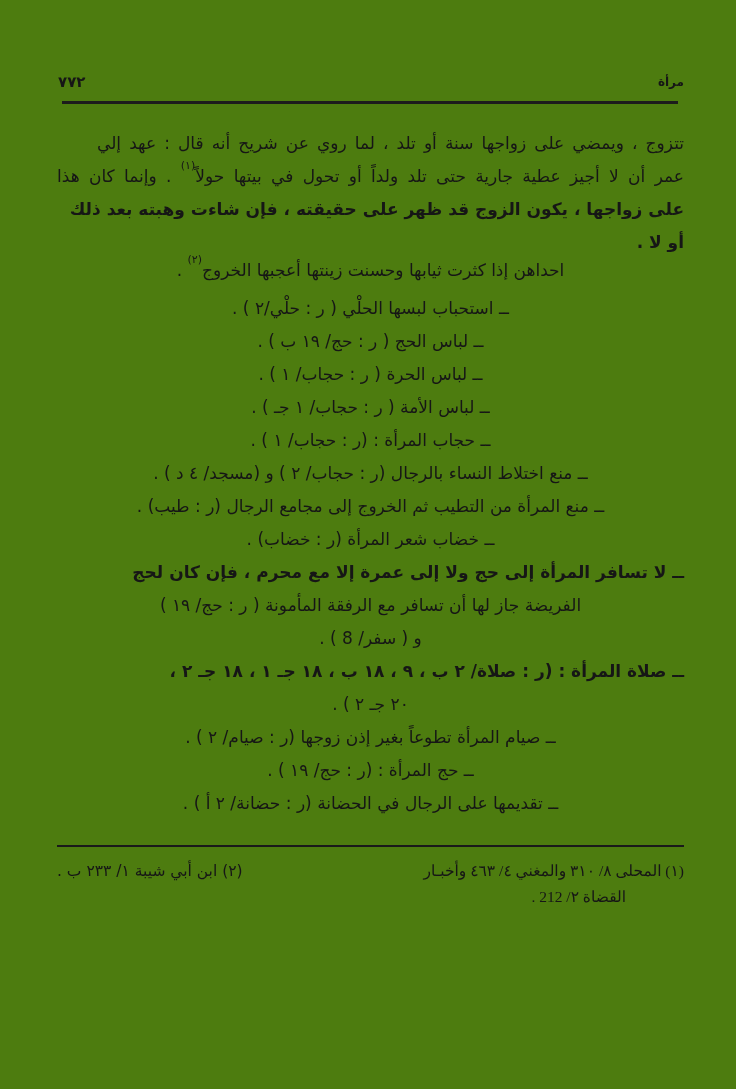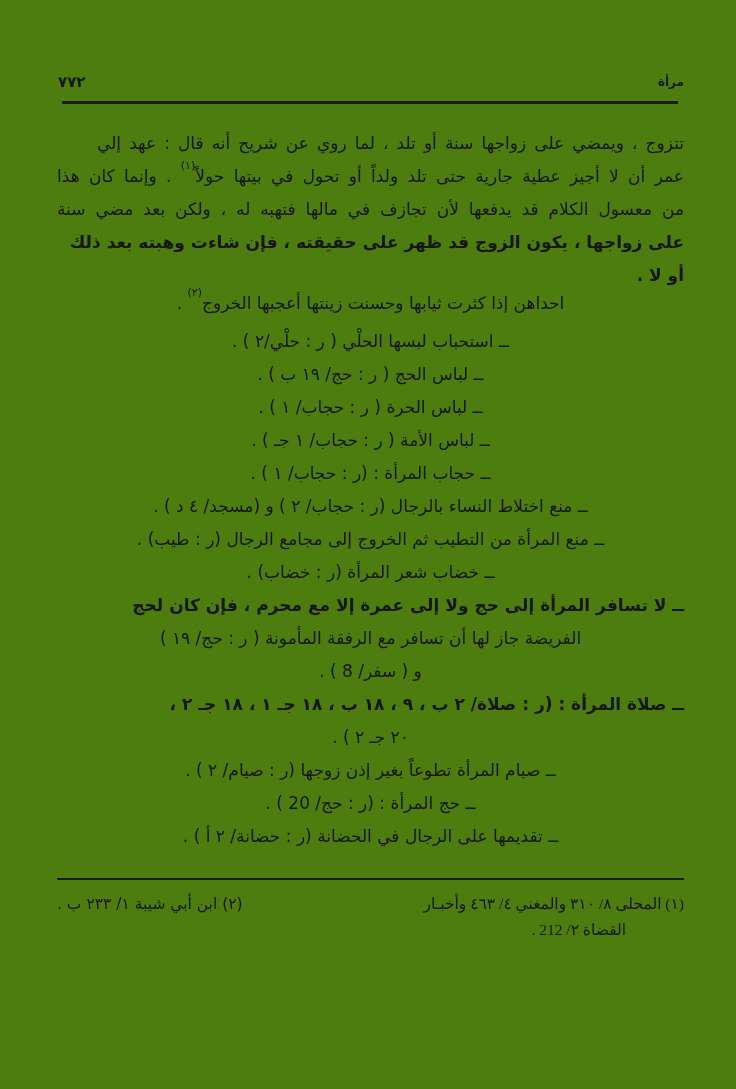--- a/index.html
+++ b/index.html
@@ -60,21 +60,20 @@
     <span class="num">٧٧٢</span>
     <span class="title">مرأة</span>
   </div>
   <div class="hdr-rule"></div>
 
   <div class="content">
 
     <div class="p1">
       <div class="ln jst ind-l">تتزوج ، ويمضي على زواجها سنة أو تلد ، لما روي عن شريح أنه قال : عهد إلي</div>
       <div class="ln jst"><span>عمر أن لا أجيز عطية جارية حتى تلد ولداً أو تحول في بيتها حولاً</span><sup class="fnref">(١)</sup><span> . وإنما كان هذا</span></div>
-      <div class="ln jst">من معسول الكلام قد يدفعها لأن تجازف في مالها فتهبه له ، ولكن بعد مضي سنة</div>
       <div class="ln rgt">على زواجها ، يكون الزوج قد ظهر على حقيقته ، فإن شاءت وهبته بعد ذلك أو لا .</div>
     </div>
 
     <div class="p2">
       <div class="ln ctr"><span>احداهن إذا كثرت ثيابها وحسنت زينتها أعجبها الخروج</span><sup class="fnref">(٢)</sup><span> .</span></div>
     </div>
 
     <div class="reflist">
       <div class="ln ctr">ــ استحباب لبسها الحلْي ( ر : حلْي/٢ ) .</div>
       <div class="ln ctr">ــ لباس الحج ( ر : حج/ ١٩ ب ) .</div>
@@ -83,21 +82,21 @@
       <div class="ln ctr">ــ حجاب المرأة : (ر : حجاب/ ١ ) .</div>
       <div class="ln ctr">ــ منع اختلاط النساء بالرجال (ر : حجاب/ ٢ ) و (مسجد/ ٤ د ) .</div>
       <div class="ln ctr">ــ منع المرأة من التطيب ثم الخروج إلى مجامع الرجال (ر : طيب) .</div>
       <div class="ln ctr">ــ خضاب شعر المرأة (ر : خضاب) .</div>
       <div class="ln rgt">ــ لا تسافر المرأة إلى حج ولا إلى عمرة إلا مع محرم ، فإن كان لحج</div>
       <div class="ln ctr">الفريضة جاز لها أن تسافر مع الرفقة المأمونة ( ر : حج/ ١٩ )</div>
       <div class="ln ctr">و ( سفر/ 8 ) .</div>
       <div class="ln rgt">ــ صلاة المرأة : (ر : صلاة/ ٢ ب ، ٩ ، ١٨ ب ، ١٨ جـ ١ ، ١٨ جـ ٢ ،</div>
       <div class="ln ctr">٢٠ جـ ٢ ) .</div>
       <div class="ln ctr">ــ صيام المرأة تطوعاً بغير إذن زوجها (ر : صيام/ ٢ ) .</div>
-      <div class="ln ctr">ــ حج المرأة : (ر : حج/ 20 ) .</div>
+      <div class="ln ctr">ــ حج المرأة : (ر : حج/ ١٩ ) .</div>
       <div class="ln ctr">ــ تقديمها على الرجال في الحضانة (ر : حضانة/ ٢ أ ) .</div>
     </div>
 
     <div class="fn-rule"></div>
 
     <div class="fn-row">
       <div class="fn-col1">
         <div class="fn-l1">(١) المحلى ٨/ ٣١٠ والمغني ٤/ ٤٦٣ وأخبـار</div>
         <div class="fn-l2">القضاة ٢/ 212 .</div>
       </div>

